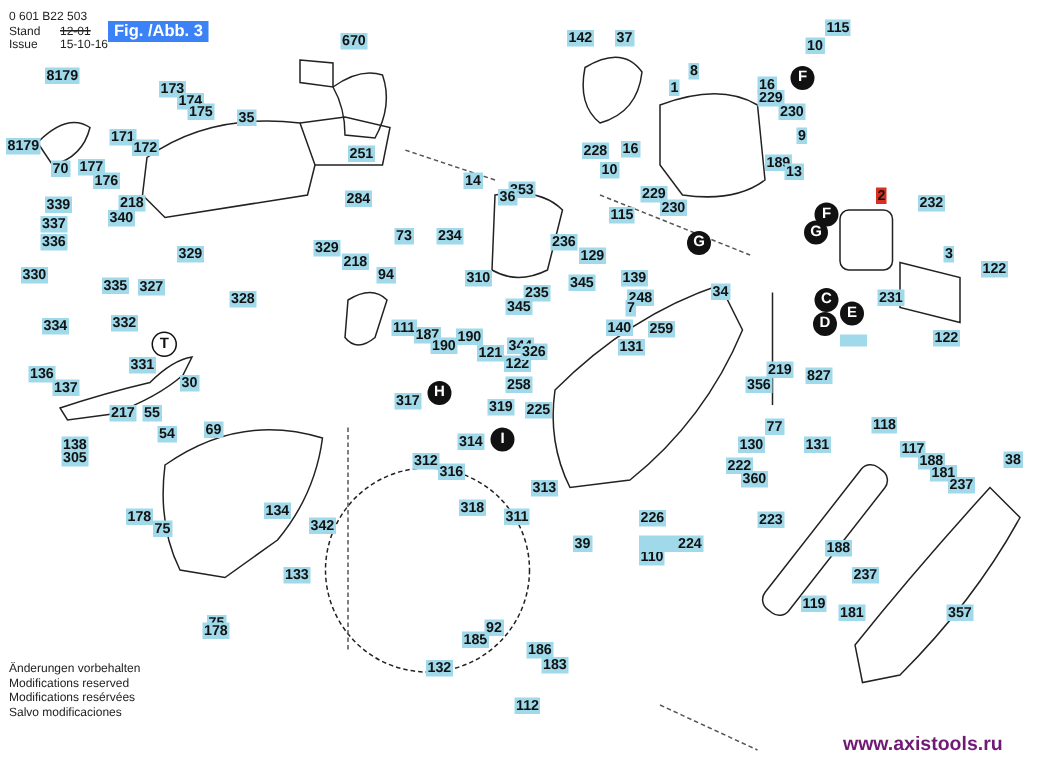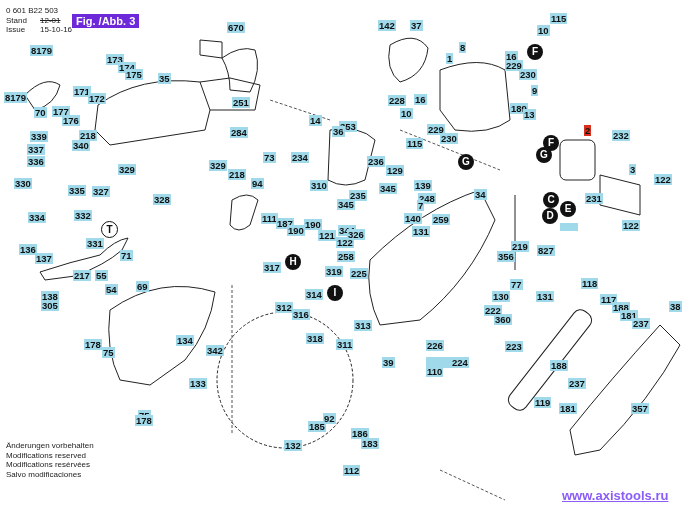--- a/index.html
+++ b/index.html
@@ -1,21 +1,21 @@
 <!DOCTYPE html>
 <html><head>
 <meta charset="utf-8">
 <style>
   html,body{margin:0;padding:0;background:#fff;}
   body{width:694px;height:515px;position:relative;overflow:hidden;font-family:"Liberation Sans",sans-serif;}
   #canvas{position:absolute;left:0;top:0;width:694px;height:515px;}
   .hdr{position:absolute;font-size:8px;color:#222;line-height:9px;}
-  .fig{position:absolute;left:72px;top:14px;background:#6d28d9;color:#fff;font-weight:bold;font-size:11px;padding:1px 4px;}
+  .fig{position:absolute;left:72px;top:14px;background:#3b82f6;color:#fff;font-weight:bold;font-size:11px;padding:1px 4px;}
   .foot{position:absolute;left:6px;top:441px;font-size:8px;color:#222;line-height:9.5px;}
-  .url{position:absolute;left:562px;top:488px;font-size:13px;font-weight:bold;color:#8b5cf6;text-decoration:underline;}
+  .url{position:absolute;left:562px;top:488px;font-size:13px;font-weight:bold;color:#701a75;}
   .lbl{position:absolute;background:#9fd9ea;color:#111;font-weight:bold;font-size:9.5px;line-height:11px;padding:0 1px;white-space:nowrap;}
   .lbl.red{background:#d9301e;color:#111;}
   .circ{position:absolute;width:16px;height:16px;border-radius:50%;background:#111;color:#fff;font-weight:bold;font-size:10px;line-height:16px;text-align:center;}
   .circ.open{background:#fff;color:#111;border:1px solid #111;width:15px;height:15px;line-height:15px;}
   .chip-empty{position:absolute;width:18px;height:8px;background:#9fd9ea;}
 </style>
 </head>
 <body>
 
 <svg id="canvas" viewBox="0 0 694 515" xmlns="http://www.w3.org/2000/svg">
@@ -111,21 +111,21 @@
 <div class="lbl" style="left:27px;top:156px;">336</div>
 <div class="lbl" style="left:14px;top:178px;">330</div>
 <div class="lbl" style="left:68px;top:185px;">335</div>
 <div class="lbl" style="left:92px;top:186px;">327</div>
 <div class="lbl" style="left:118px;top:164px;">329</div>
 <div class="lbl" style="left:209px;top:160px;">329</div>
 <div class="lbl" style="left:153px;top:194px;">328</div>
 <div class="lbl" style="left:28px;top:212px;">334</div>
 <div class="lbl" style="left:74px;top:210px;">332</div>
 <div class="lbl" style="left:86px;top:238px;">331</div>
-<div class="lbl" style="left:120px;top:250px;">71</div>
+<div class="lbl" style="left:120px;top:250px;">30</div>
 <div class="lbl" style="left:19px;top:244px;">136</div>
 <div class="lbl" style="left:35px;top:253px;">137</div>
 <div class="lbl" style="left:73px;top:270px;">217</div>
 <div class="lbl" style="left:95px;top:270px;">55</div>
 <div class="lbl" style="left:105px;top:284px;">54</div>
 <div class="lbl" style="left:41px;top:291px;">138</div>
 <div class="lbl" style="left:41px;top:300px;">305</div>
 <div class="lbl" style="left:136px;top:281px;">69</div>
 <div class="lbl" style="left:84px;top:339px;">178</div>
 <div class="lbl" style="left:102px;top:347px;">75</div>

